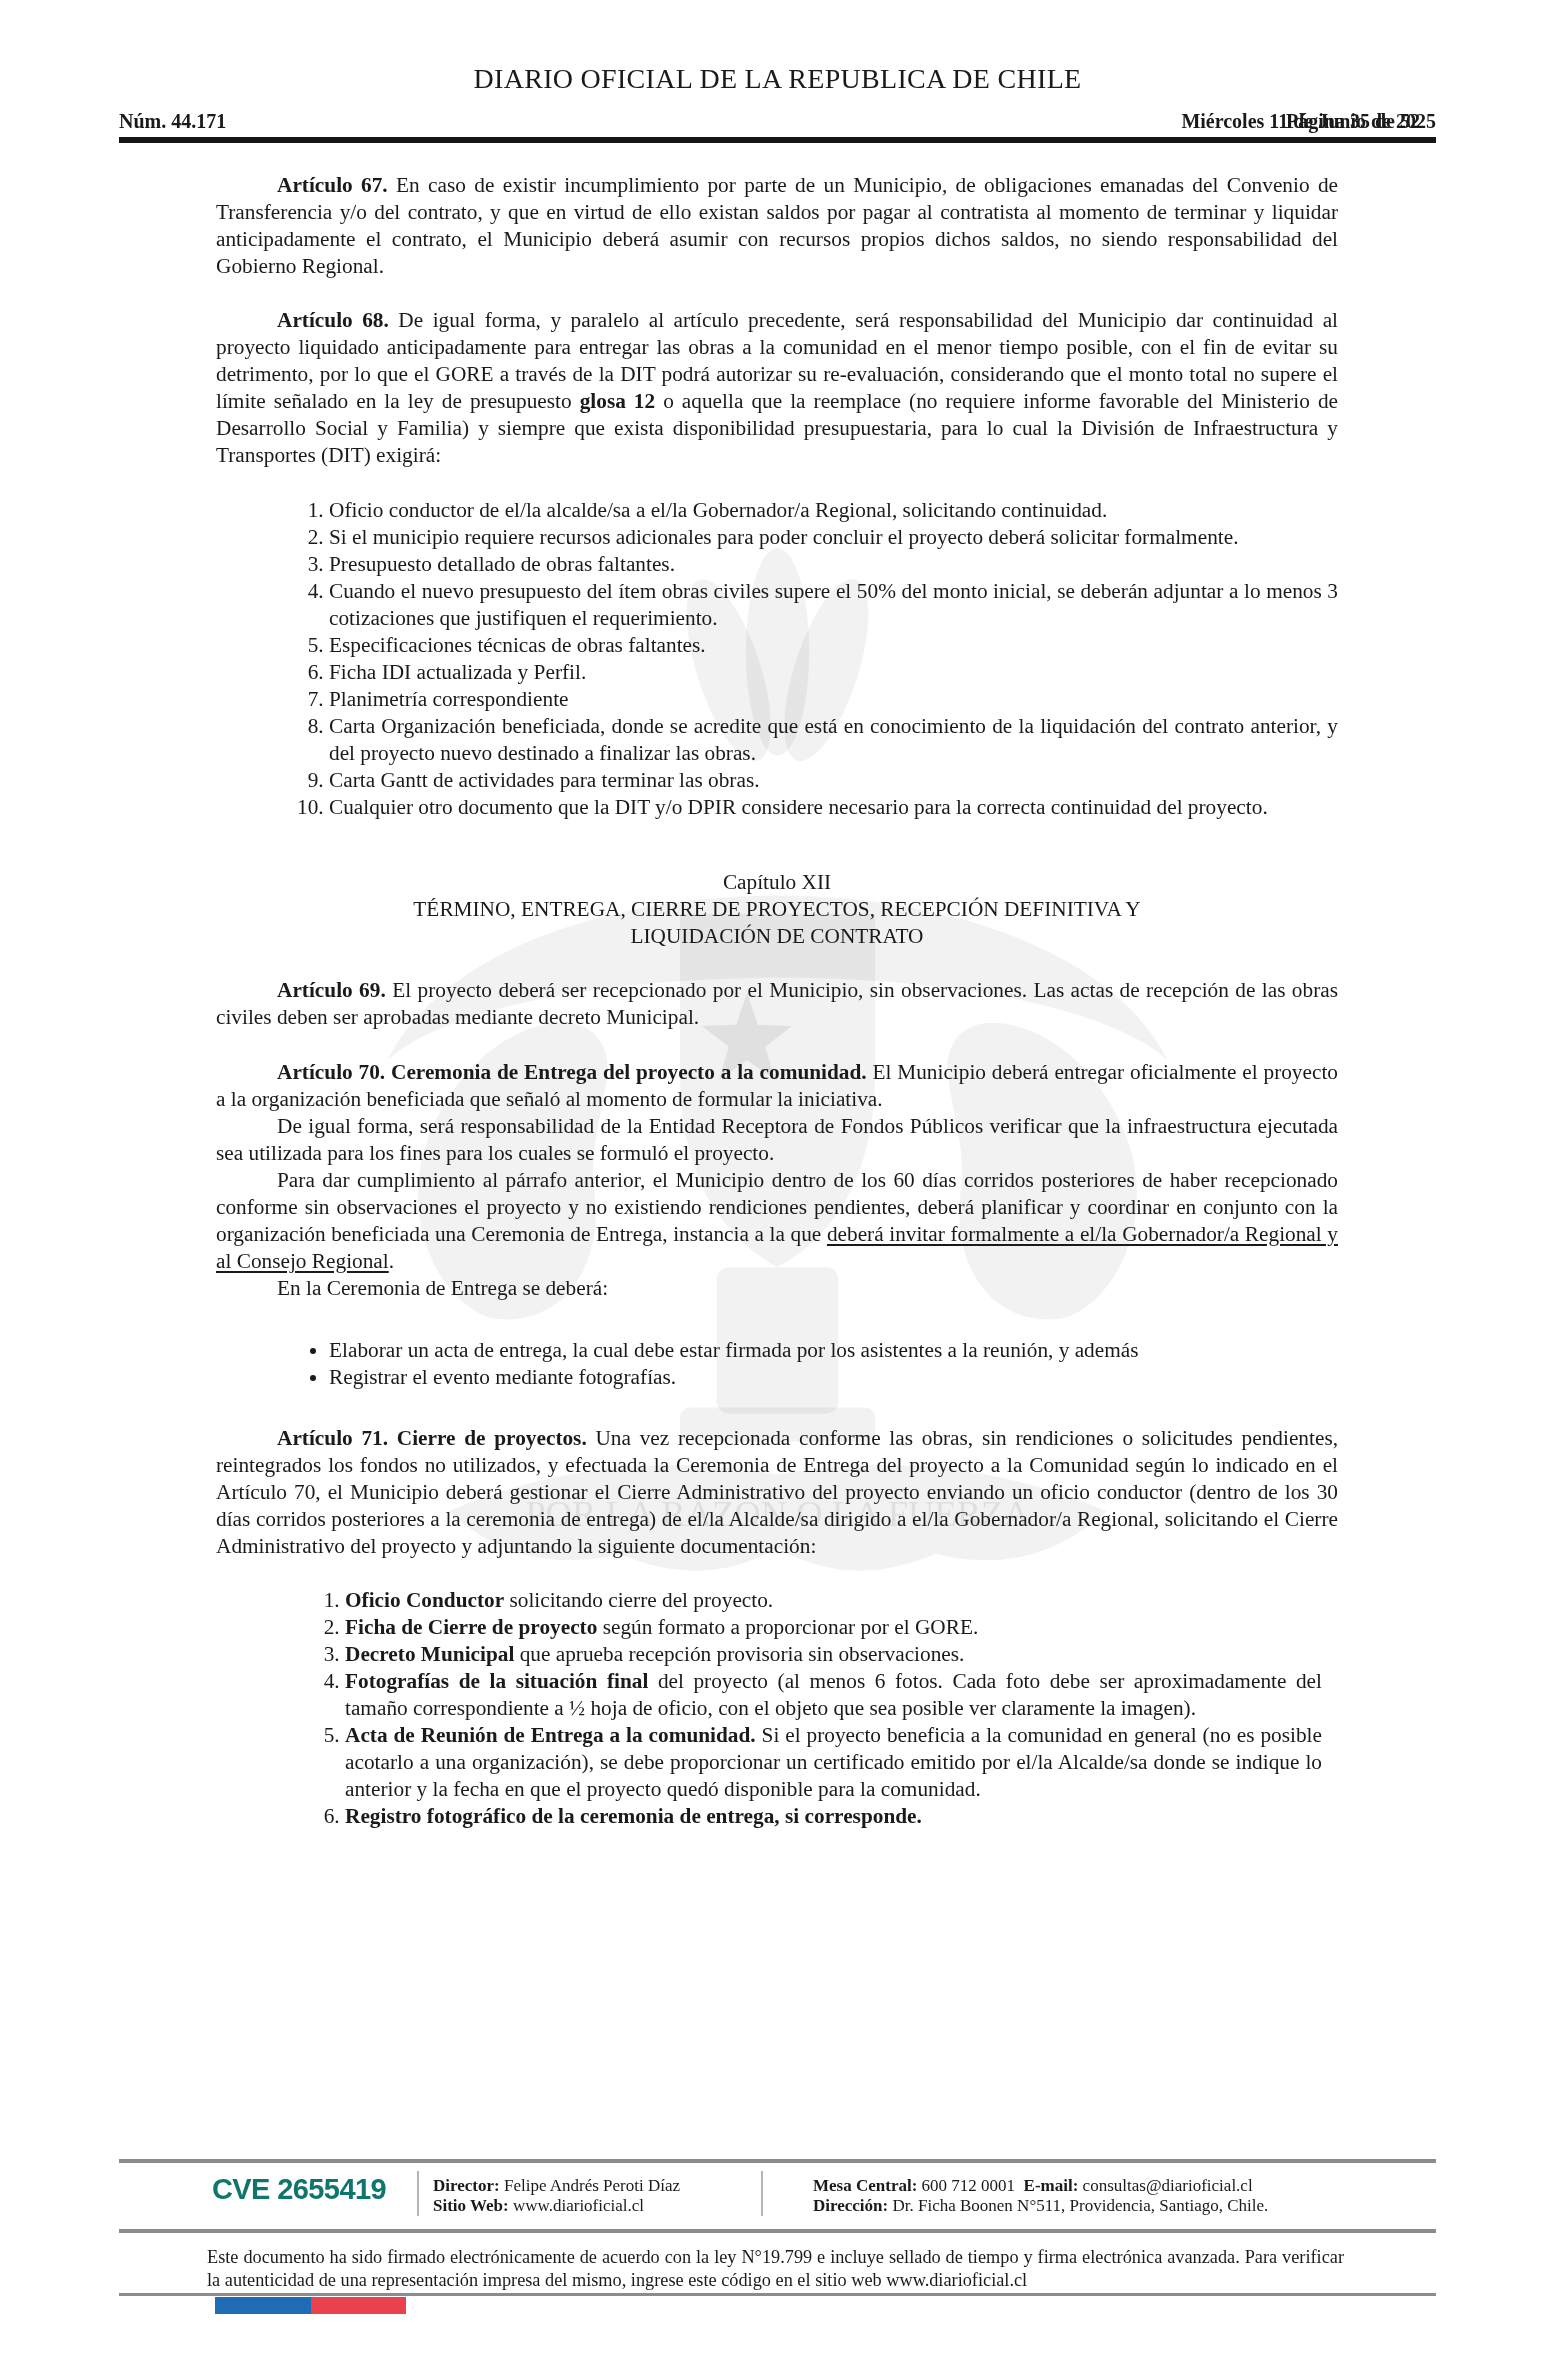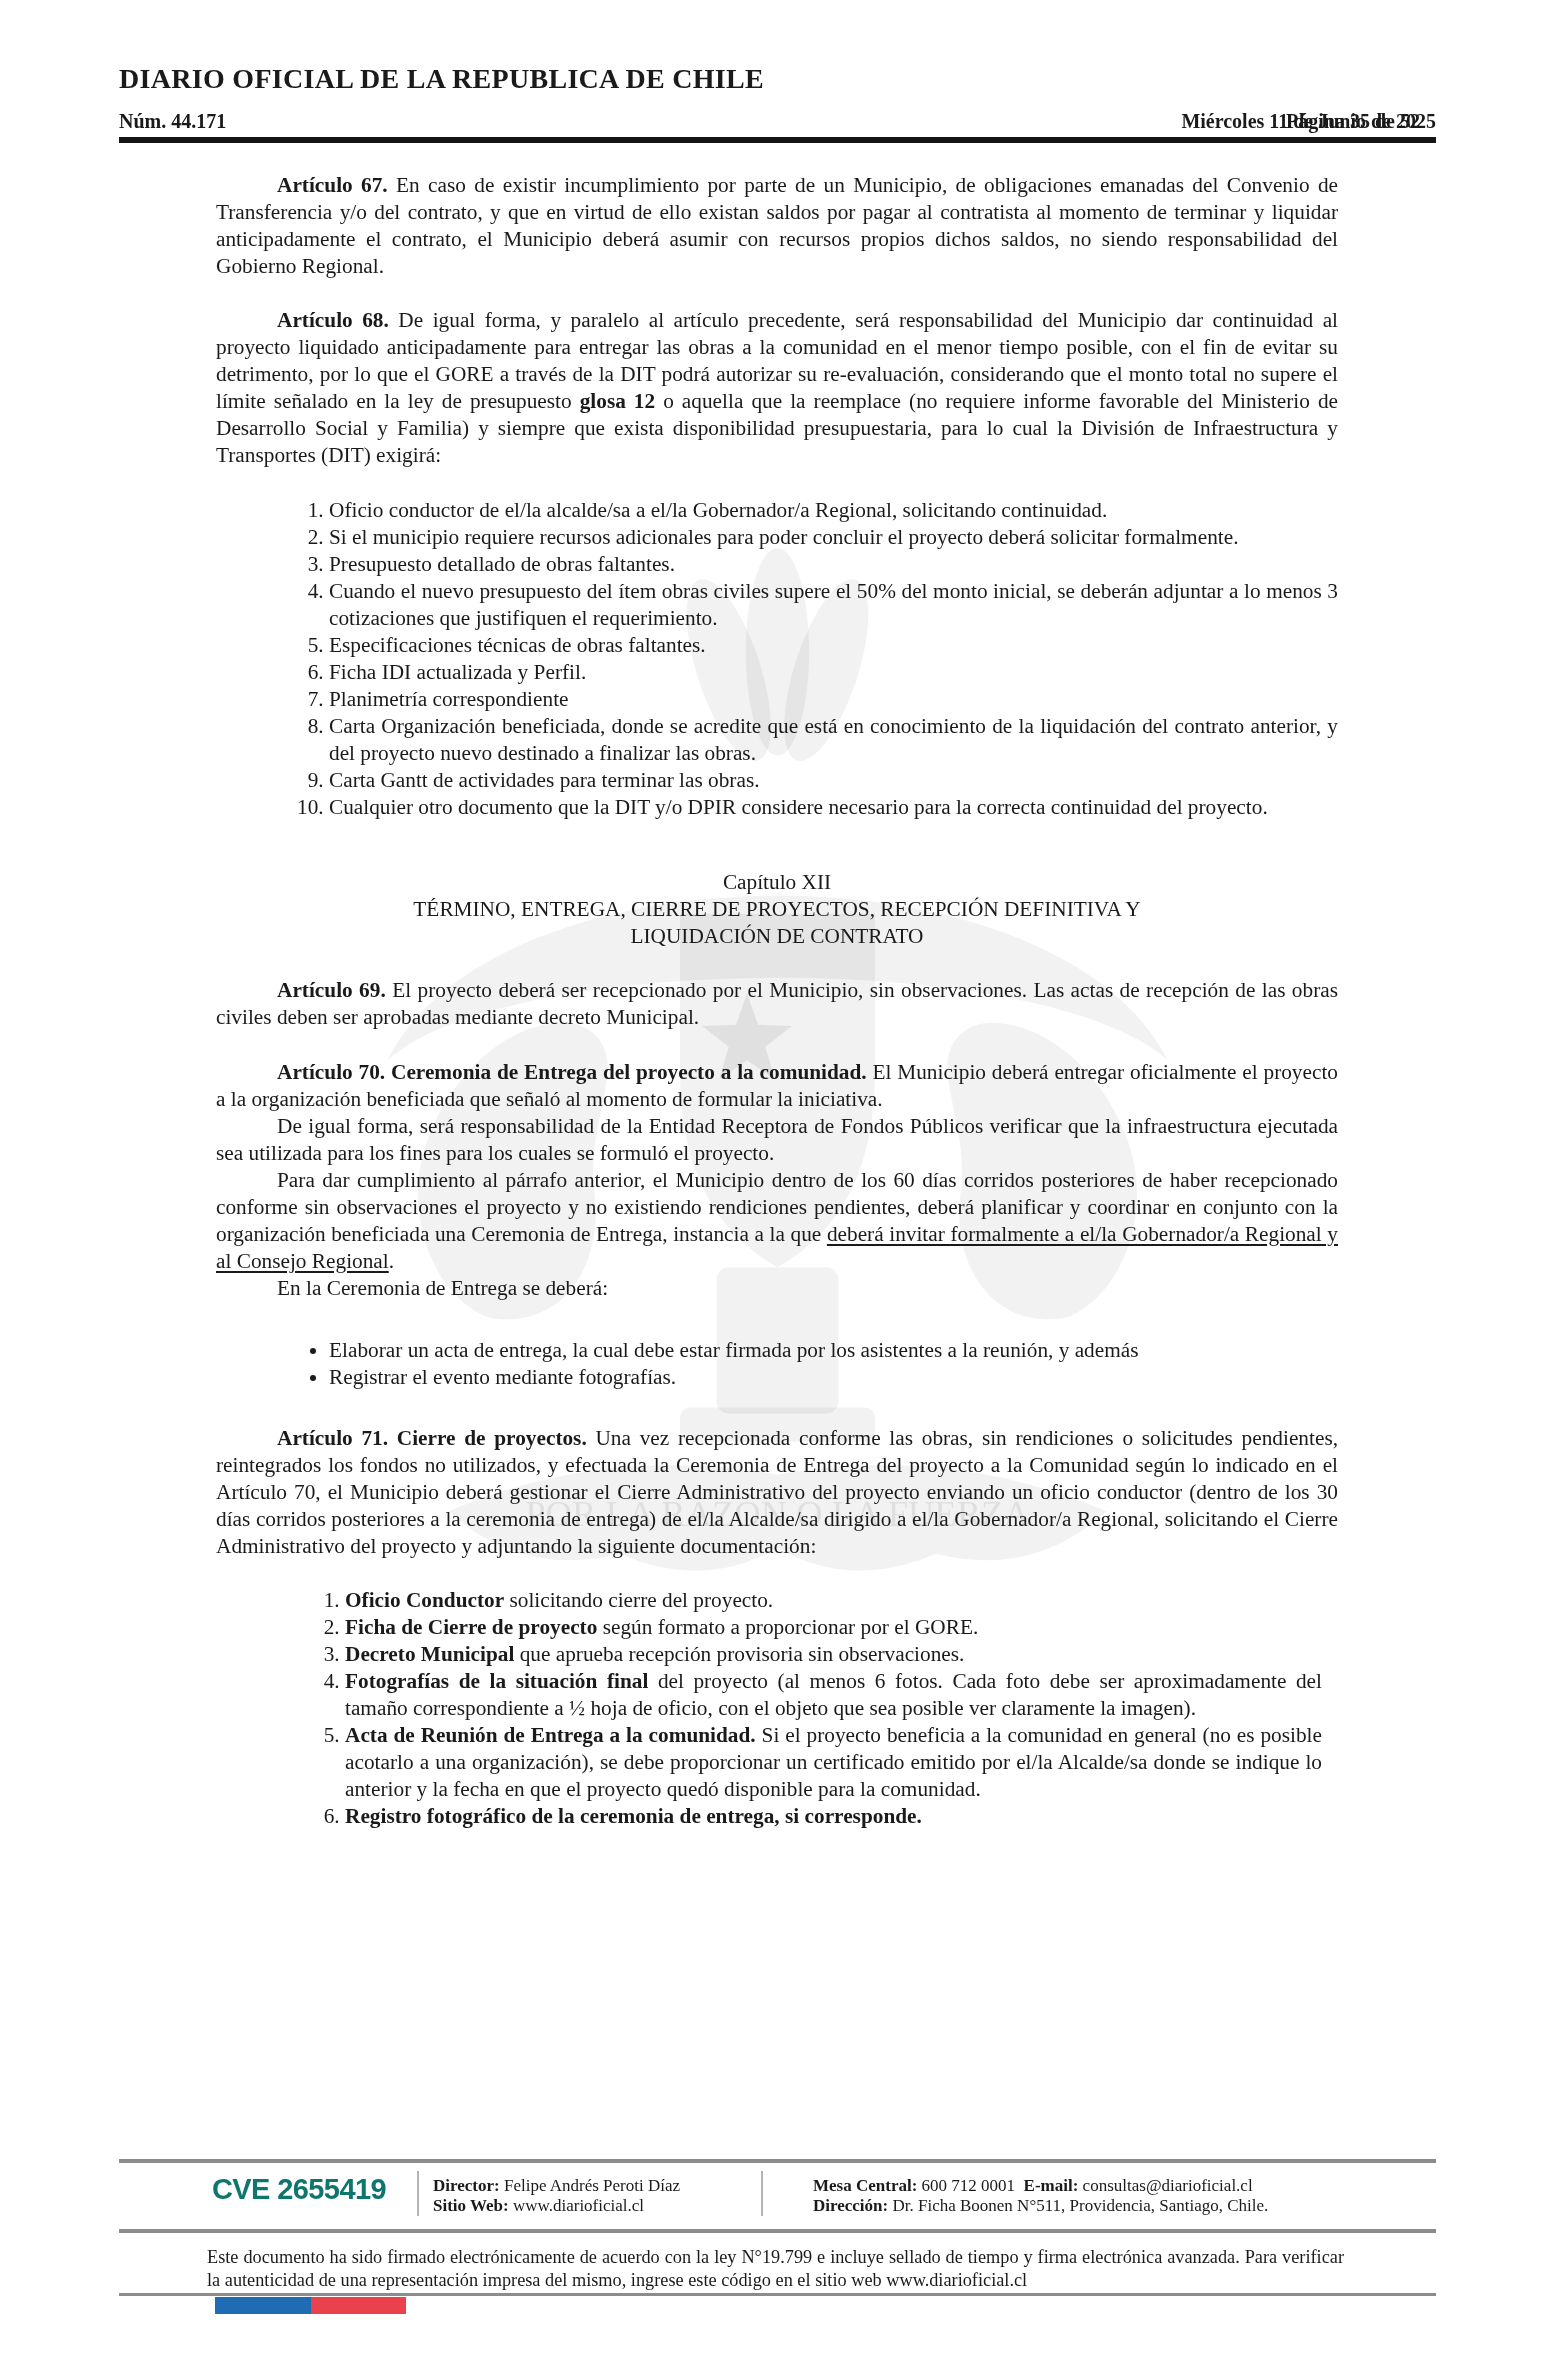--- a/index.html
+++ b/index.html
@@ -4,21 +4,21 @@
 <style>
   html,body { margin:0; padding:0; background:#ffffff; }
   .page {
     position:relative; width:1554px; height:2377px; background:#ffffff;
     font-family:"Liberation Serif","DejaVu Serif",serif; color:#1a1a1a;
     overflow:hidden;
   }
   
   .masthead {
     position:absolute; top:63px; left:119px; width:1317px;
-    font-weight:bold; font-size:28px; letter-spacing:0.3px;
+    text-align:center; font-weight:normal; font-size:28px; letter-spacing:0.3px;
   }
   .header-row {
     position:absolute; top:110px; left:119px; width:1317px; height:28px;
     font-weight:bold; font-size:20px;
   }
   .header-row .issue { position:absolute; left:0; top:0; }
   .header-row .date  { position:absolute; left:0; right:0; text-align:right; top:0; }
   .header-row .pageno{ position:absolute; right:16px; top:0; }
   .rule-black { position:absolute; left:119px; width:1317px; height:5.5px; background:#161616; }
   

